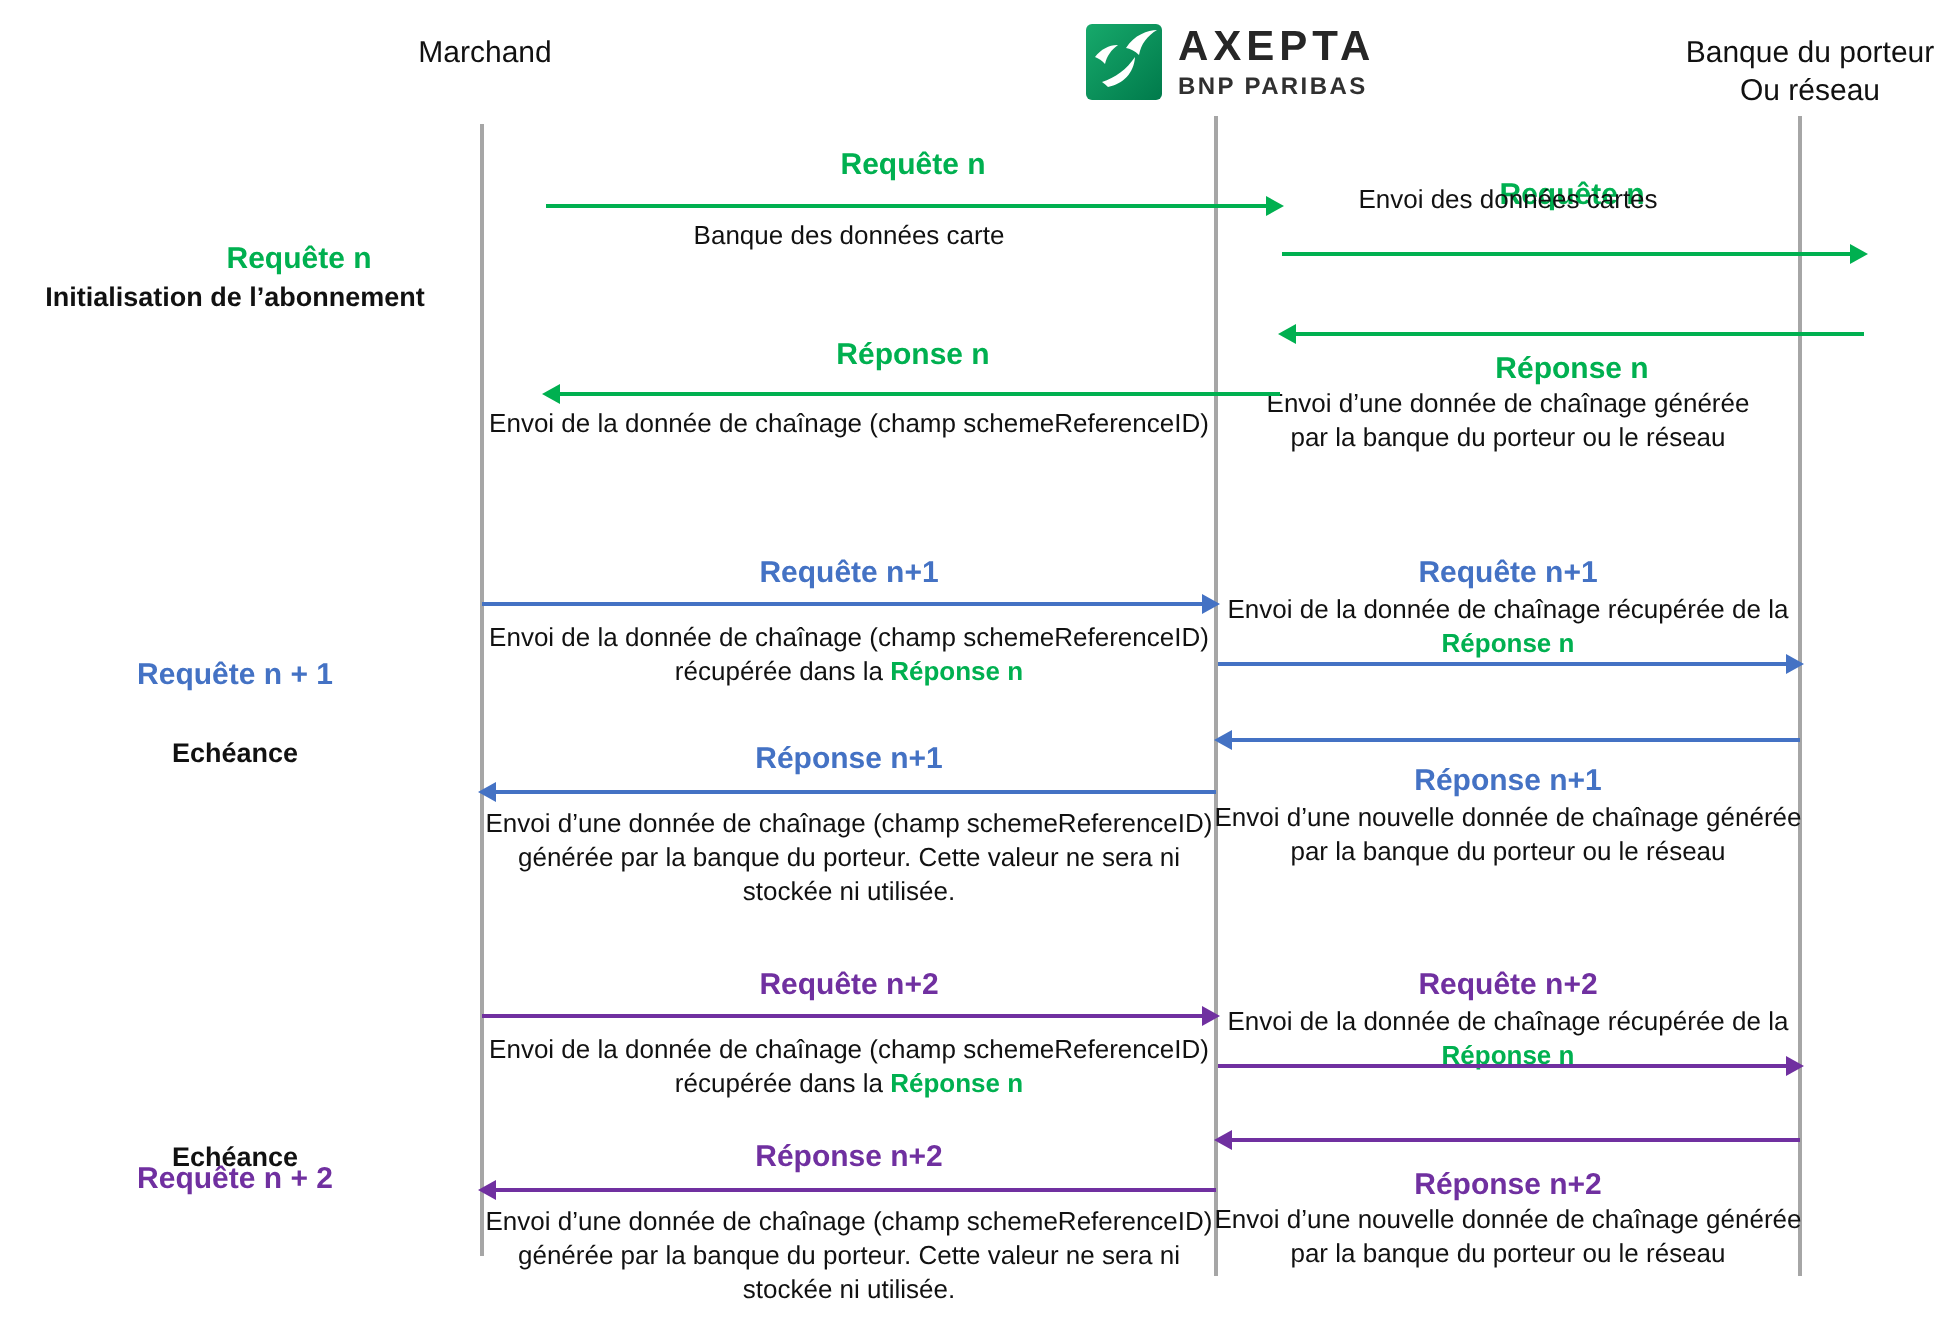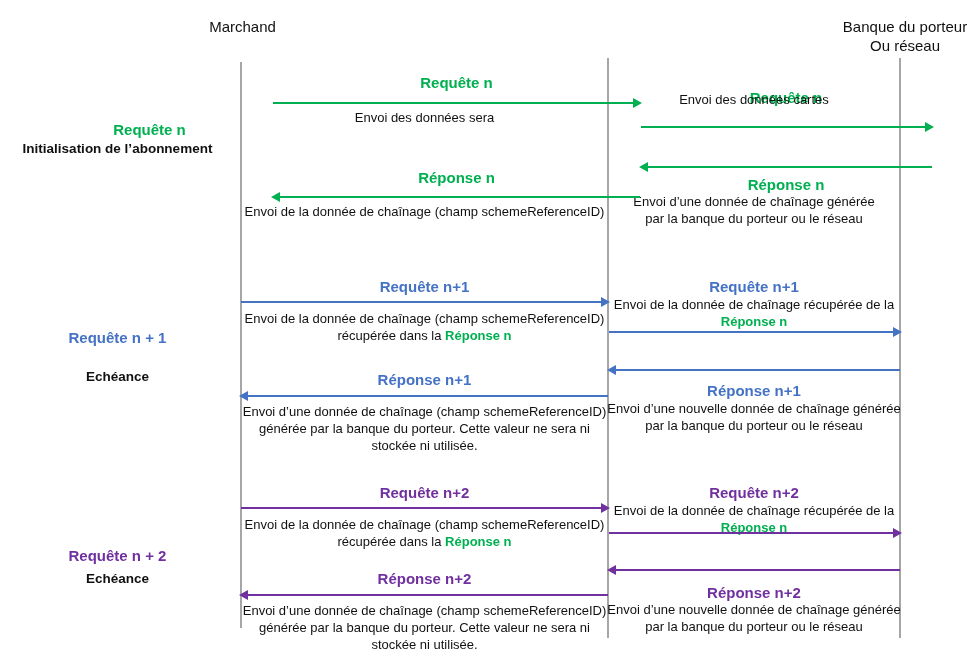--- a/index.html
+++ b/index.html
@@ -36,42 +36,62 @@
   .logo-brand{font-size:21px;font-weight:bold;letter-spacing:2.5px;color:#262626;}
   .logo-sub{font-size:12px;font-weight:bold;letter-spacing:1.2px;color:#303030;margin-top:3px;}
 </style>
 </head>
 <body>
 
 <div id="stage">
 
   <div class="abs hdr c" style="left:150px;top:17px;width:185px;">Marchand</div>
 
+  <div class="logo">
+    <span style="display:block;width:38px;height:38px;">
+      <svg width="38" height="38" viewBox="0 0 38 38" xmlns="http://www.w3.org/2000/svg">
+        <defs>
+          <linearGradient id="lg" x1="0" y1="0" x2="1" y2="1">
+            <stop offset="0" stop-color="#17A96B"></stop>
+            <stop offset="1" stop-color="#007A4B"></stop>
+          </linearGradient>
+        </defs>
+        <rect x="0" y="0" width="38" height="38" rx="3" fill="url(#lg)"></rect>
+        <path d="M20 12 C24 5.5 31 3 35.5 3 C30.5 6 27.5 10 26.5 15.5 C24.5 13.5 22 12.3 20 12 Z" fill="#fff"></path>
+        <path d="M4.5 16.5 C7.5 12.5 12 10.3 16 10.5 C12.5 13 10.5 16 9.5 20 C8.2 18.3 6.2 17.2 4.5 16.5 Z" fill="#fff"></path>
+        <path d="M8 29 C14.5 27 20.5 22.5 24.5 16.5 C24 24.5 18.5 30 11 31.5 C10 30.5 9 29.6 8 29 Z" fill="#fff"></path>
+      </svg>
+    </span>
+    <span class="logo-text">
+      <span class="logo-brand">AXEPTA</span>
+      <span class="logo-sub">BNP PARIBAS</span>
+    </span>
+  </div>
 
   <div class="abs hdr c" style="left:815px;top:17px;width:180px;">
     <div>Banque du porteur</div>
     <div>Ou réseau</div>
   </div>
 
   <div class="lifeline" style="left:240px;top:62px;height:566px;"></div>
   <div class="lifeline" style="left:607px;top:58px;height:580px;"></div>
   <div class="lifeline" style="left:899px;top:58px;height:580px;"></div>
 
   <div class="abs phase-col c phase-title green" style="top:121px;">Requête n</div>
   <div class="abs phase-col c phase-sub" style="top:141px;">Initialisation de l’abonnement</div>
 
   <div class="abs phase-col c phase-title blue" style="top:329px;">Requête n + 1</div>
   <div class="abs phase-col c phase-sub" style="top:369px;">Echéance</div>
 
-  <div class="abs phase-col c phase-title purple" style="top:547px;">Requête n + 2</div>
+  <div class="abs phase-col c phase-title purple" style="top:581px;">Requête n + 2</div>
   <div class="abs phase-col c phase-sub" style="top:571px;">Echéance</div>
 
   <div class="abs span-l c title green" style="top:74px;">Requête n</div>
   <div class="arrow right green" style="left:241px;top:102px;width:367px;"></div>
-  <div class="abs span-l c cap" style="top:109px;">Envoi des données sera</div>
+  <div class="abs span-l c cap" style="top:109px;">Banque des données carte</div>
 
   <div class="abs span-r c title green" style="top:89px;">Requête n</div>
   <div class="abs span-r c cap" style="top:91px;">Envoi des données cartes</div>
   <div class="arrow right green" style="left:609px;top:126px;width:291px;"></div>
 
   <div class="arrow left green" style="left:609px;top:166px;width:291px;"></div>
   <div class="abs span-r c title green" style="top:176px;">Réponse n</div>
   <div class="abs span-r c cap" style="top:193px;">
     <div>Envoi d’une donnée de chaînage générée</div>
     <div>par la banque du porteur ou le réseau</div>

